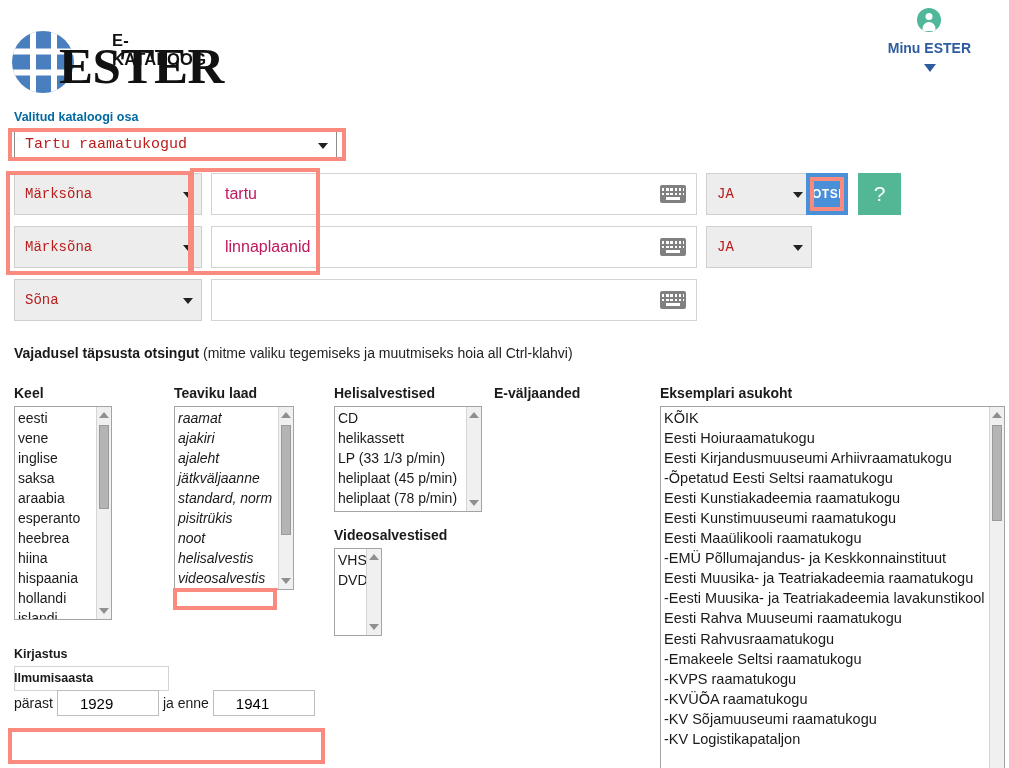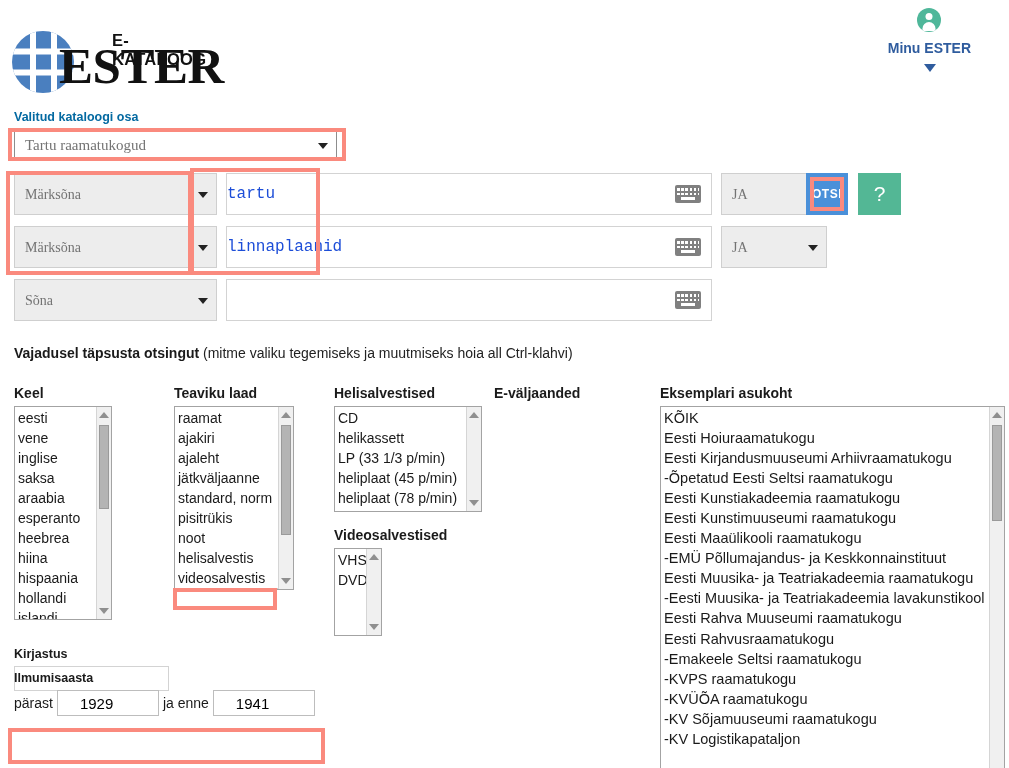--- a/index.html
+++ b/index.html
@@ -111,23 +111,23 @@
     font-size: 12.5px;
     color: #0369a1;
     margin: 0 0 5px 12px;
   }
 
   .sel {
     -webkit-appearance: none;
     appearance: none;
     background: #ededed;
     border: 1px solid #cfcfcf;
-    font-family: Liberation Serif, serif;
+    font-family: Liberation Mono, monospace;
     font-size: 14px;
-    color: #737373;
+    color: #b91c1c;
     padding: 0 22px 0 10px;
     height: 100%;
     width: 100%;
     box-sizing: border-box;
     cursor: pointer;
   }
   .sel-wrap {
     position: relative;
   }
   .sel-wrap .arr {
@@ -138,24 +138,24 @@
     width: 0; height: 0;
     border-left: 5px solid transparent;
     border-right: 5px solid transparent;
     border-top: 6px solid #222;
     pointer-events: none;
   }
 
   .txt {
     border: 1px solid #d3d3d3;
     background: #ffffff;
-    font-family: Liberation Mono, monospace;
+    font-family: Liberation Sans, sans-serif;
     font-size: 16px;
-    color: #1d4ed8;
-    padding: 0 0;
+    color: #be185d;
+    padding: 0 13px;
     height: 100%;
     width: 100%;
     box-sizing: border-box;
     outline: none;
   }
 
   
   .catalog-sel {
     position: absolute;
     left: 14px;
@@ -174,21 +174,21 @@
     position: absolute;
     left: 14px;
     height: 42px;
     display: flex;
     align-items: stretch;
   }
   .row-1 { top: 173px; }
   .row-2 { top: 226px; }
   .row-3 { top: 279px; }
 
-  .idx-sel { width: 203px; height: 42px; }
+  .idx-sel { width: 188px; height: 42px; }
   .term-box {
     position: relative;
     width: 486px;
     height: 42px;
     margin-left: 9px;
   }
   .kbd-icon {
     position: absolute;
     right: 11px;
     top: 50%;
@@ -320,21 +320,21 @@
 
   
   #g-keel   { left: 14px;  top: 385px; }
   #g-laad   { left: 174px; top: 385px; }
   #g-heli   { left: 334px; top: 385px; }
   #g-evalj  { left: 494px; top: 385px; }
   #g-video  { left: 334px; top: 527px; }
   #g-eksem  { left: 660px; top: 385px; }
 
   #g-keel .lst  { width: 98px;  height: 214px; }
-  #g-laad .lst  { width: 120px; height: 184px; }
+  #g-laad .lst  { width: 120px; height: 184px; font-style: italic; }
   #g-heli .lst  { width: 148px; height: 106px; }
   #g-evalj .lst { width: 125px; height: 88px; }
   #g-video .lst { width: 48px;  height: 88px; }
   #g-eksem .lst { width: 345px; height: 383px; }
 
   #g-eksem .lst li { line-height: 20.05px; font-size: 14.5px; }
 
   
   .pub-group { position: absolute; left: 14px; top: 647px; }
   .pub-group .lbl { font-weight: bold; font-size: 12.5px; display: block; margin-bottom: 5px; }

